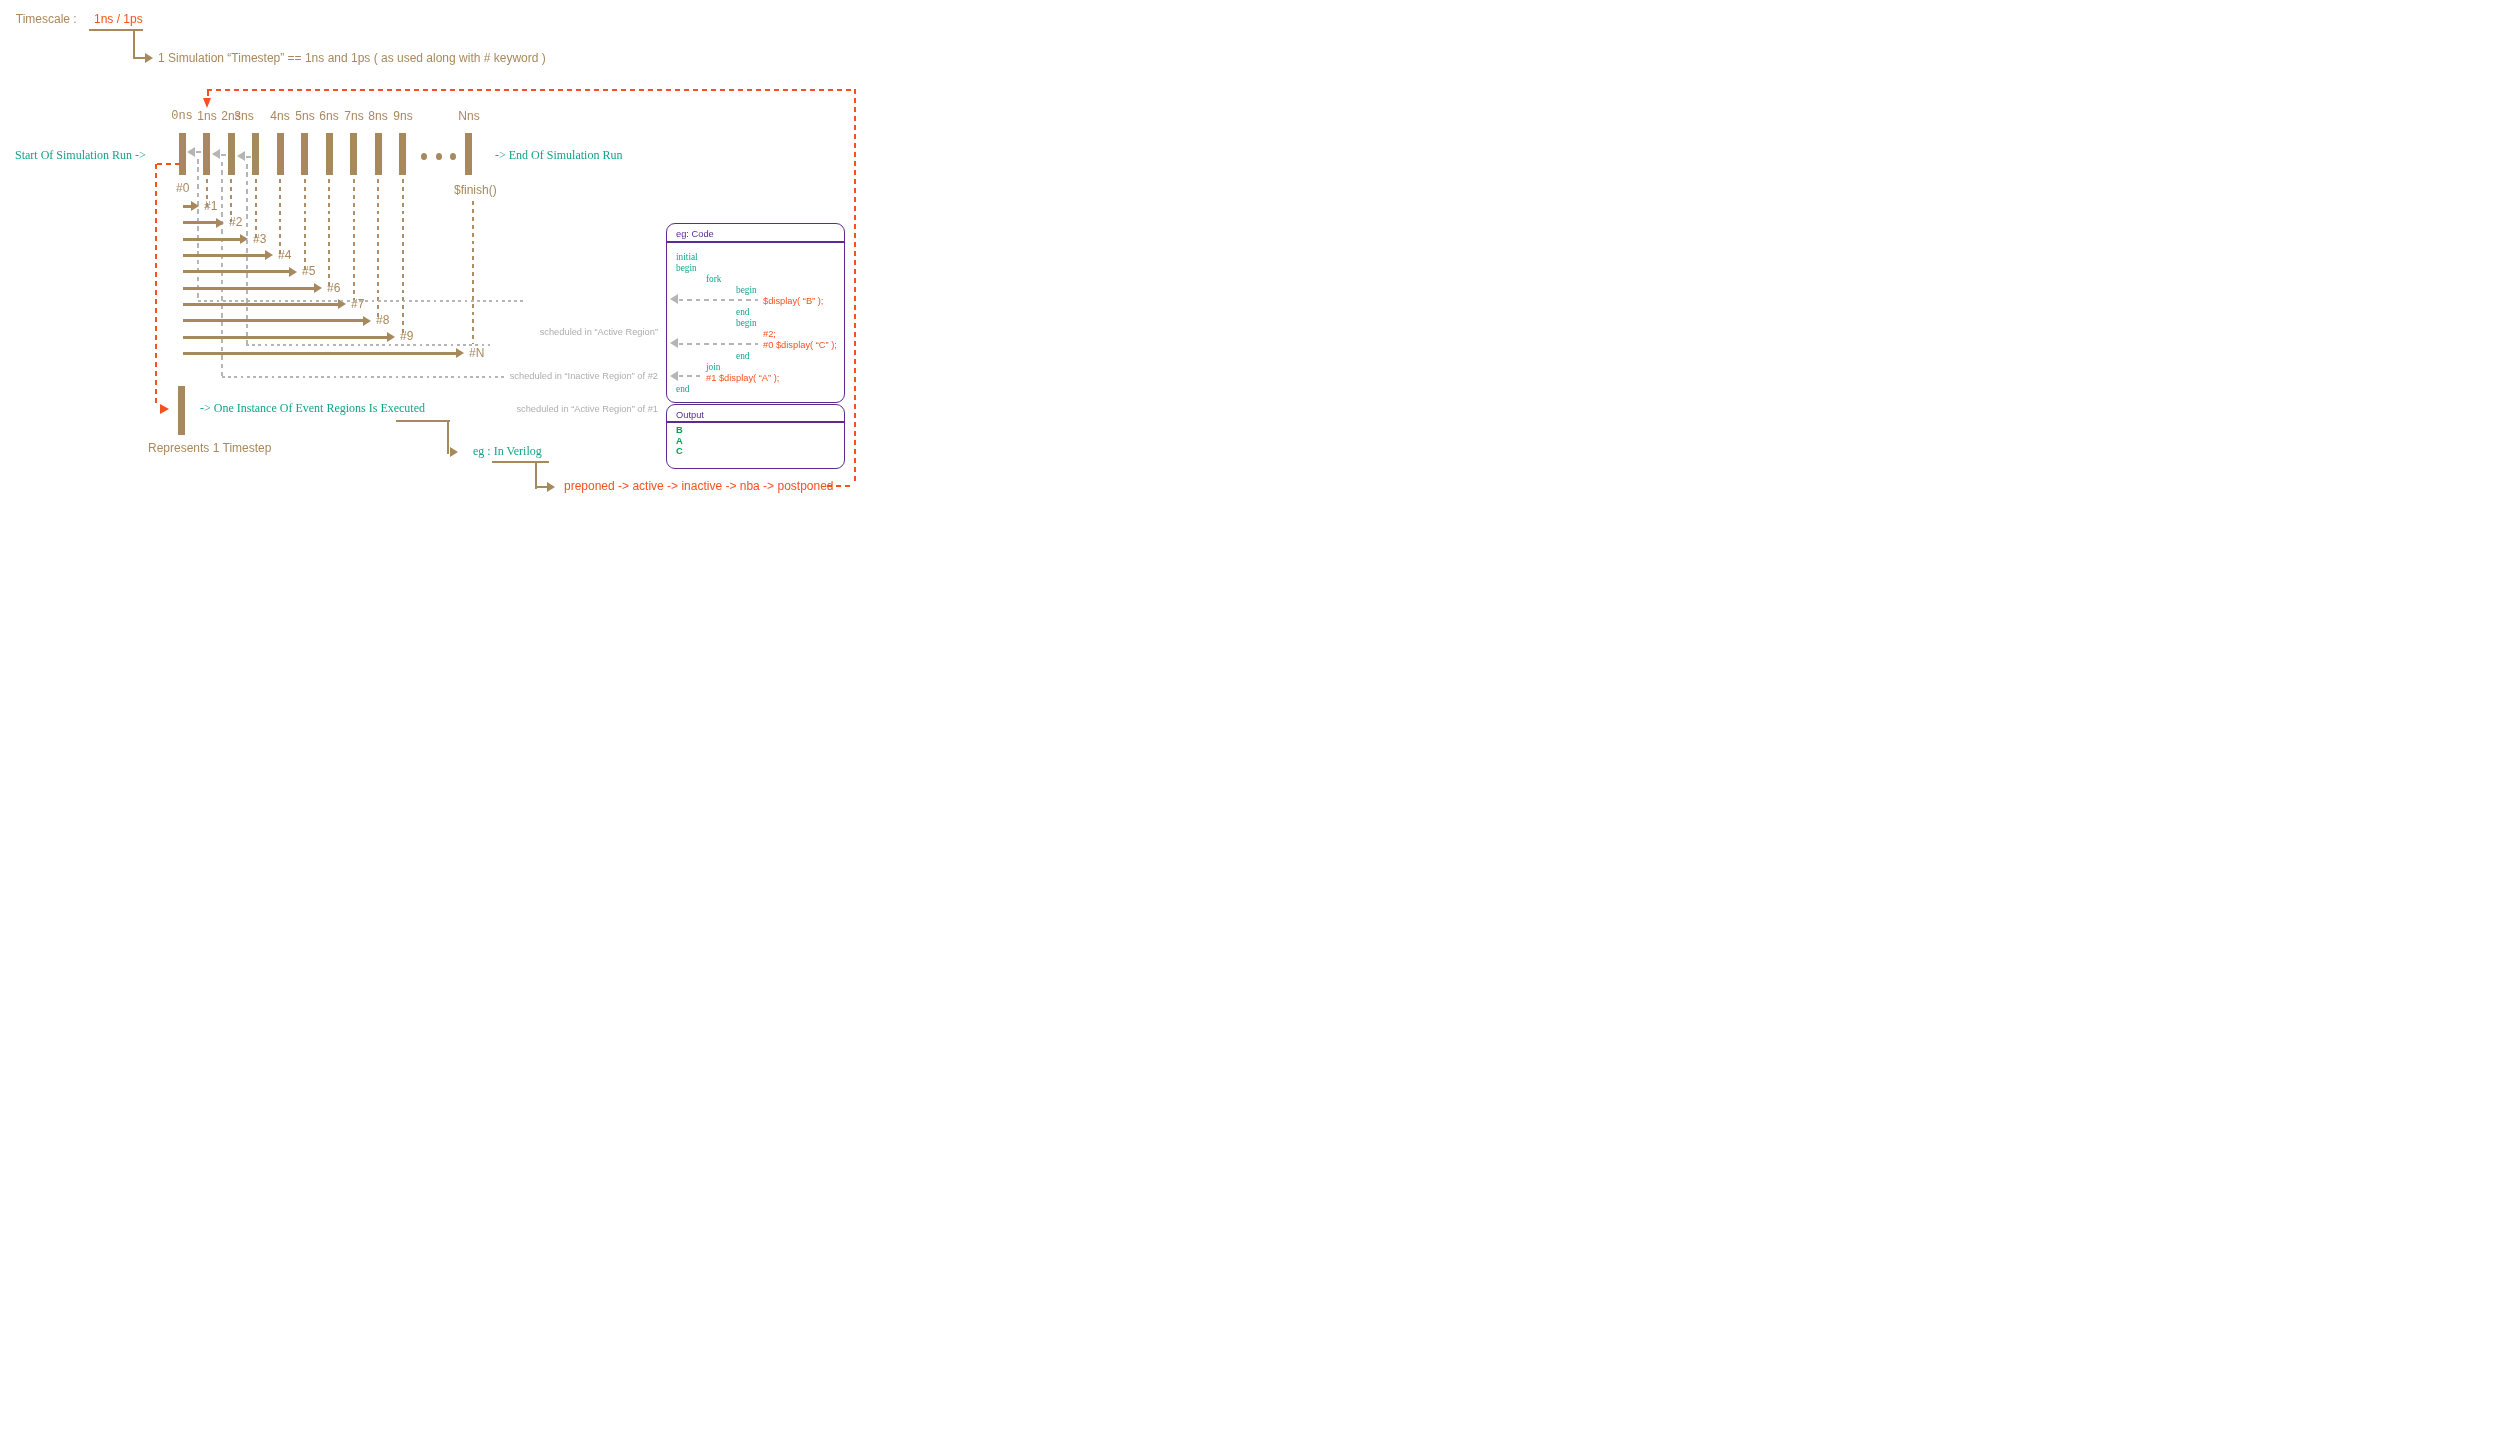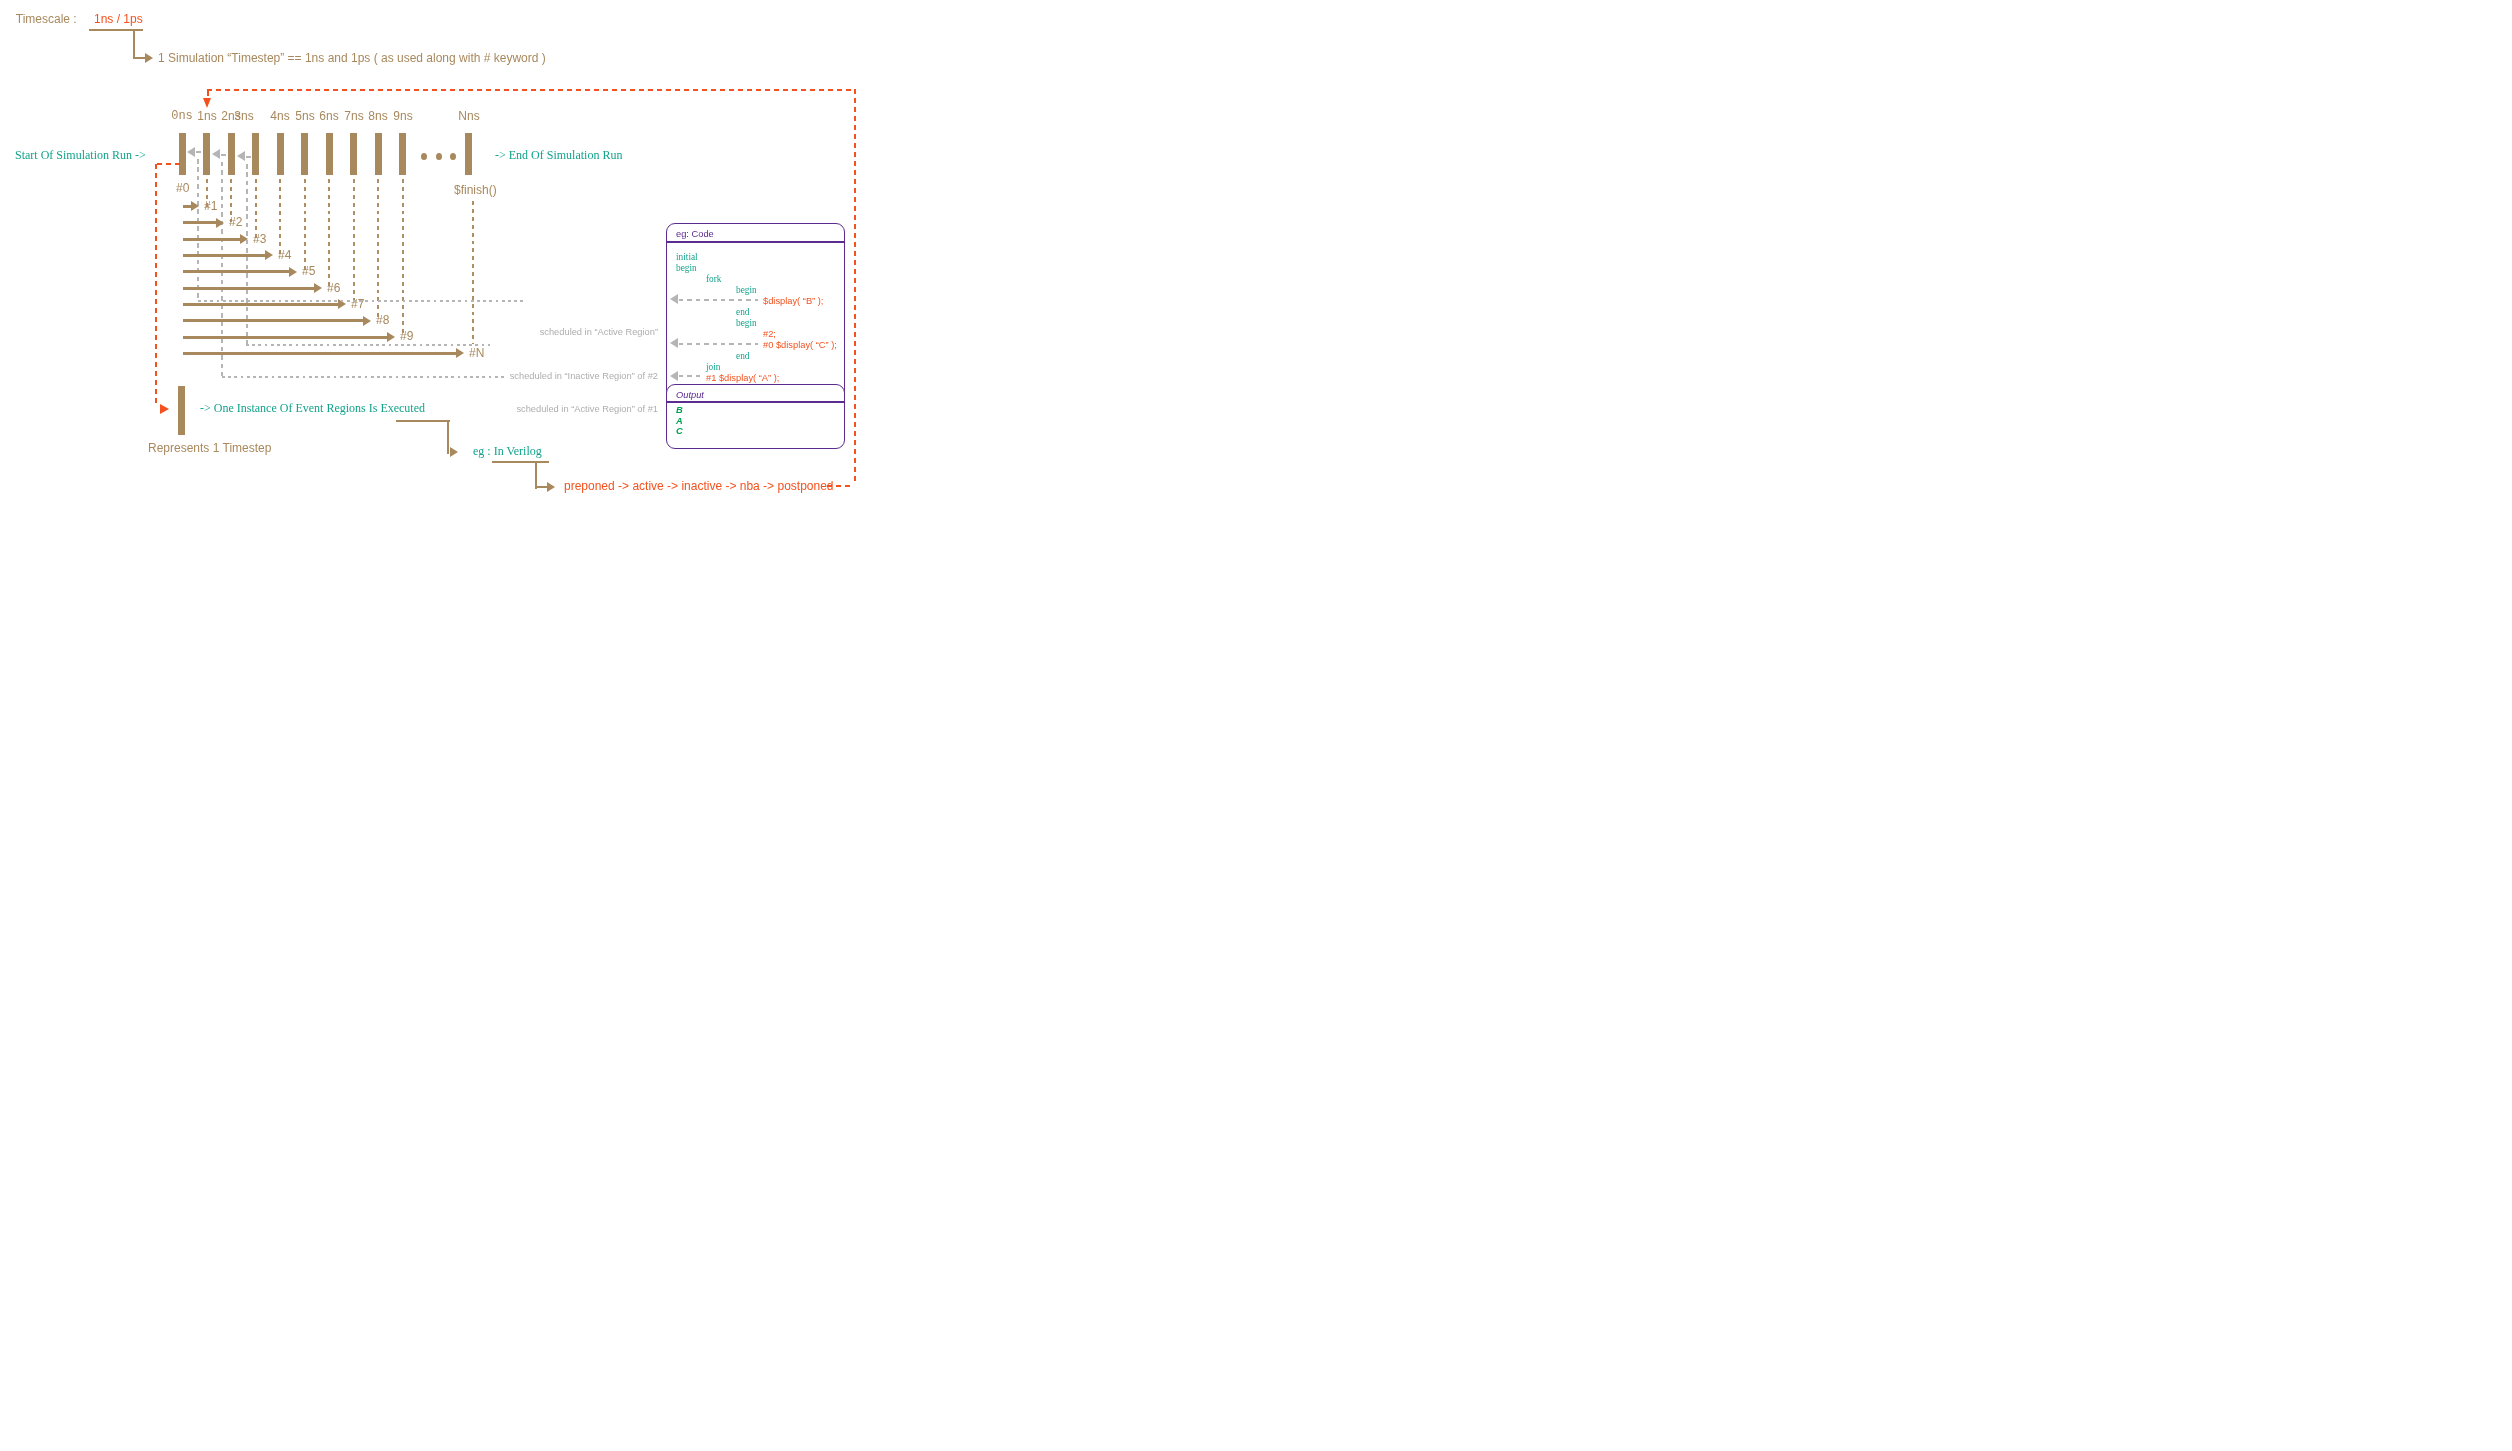--- a/index.html
+++ b/index.html
@@ -190,21 +190,21 @@
 
 <div class="tri-left-gray" style="left:670px;top:294px;"></div>
 <div class="h-dot-gray" style="left:679px;top:299px;width:79px;background:repeating-linear-gradient(90deg,#b5b5b5 0 4.5px,transparent 4.5px 8.4px);"></div>
 
 <div class="tri-left-gray" style="left:670px;top:338px;"></div>
 <div class="h-dot-gray" style="left:679px;top:343px;width:79px;background:repeating-linear-gradient(90deg,#b5b5b5 0 4.5px,transparent 4.5px 8.4px);"></div>
 
 <div class="tri-left-gray" style="left:670px;top:371px;"></div>
 <div class="h-dot-gray" style="left:679px;top:375px;width:21.4px;background:repeating-linear-gradient(90deg,#b5b5b5 0 4.5px,transparent 4.5px 8.4px);"></div>
 
-<div class="panel" style="left:666px;top:384px;width:177px;height:63px;font-style:italic;">
+<div class="panel" style="left:666px;top:404px;width:177px;height:63px;">
   <div class="lbl purple f17" style="left:9px;top:5.6px;">Output</div>
   <div class="panel-divider" style="top:16.3px;"></div>
   <div id="output-lines-layer" class="abs" style="left:0;top:20px;right:0;bottom:0;">
       <div class="out-line green" style="left: 9px; top: 0px;">B</div>
       <div class="out-line green" style="left: 9px; top: 10.7px;">A</div>
       <div class="out-line green" style="left: 9px; top: 21.4px;">C</div>
     </div>
 </div>
 
 <div class="v-dash-orange" style="left:155px;top:164px;height:240px;"></div>

